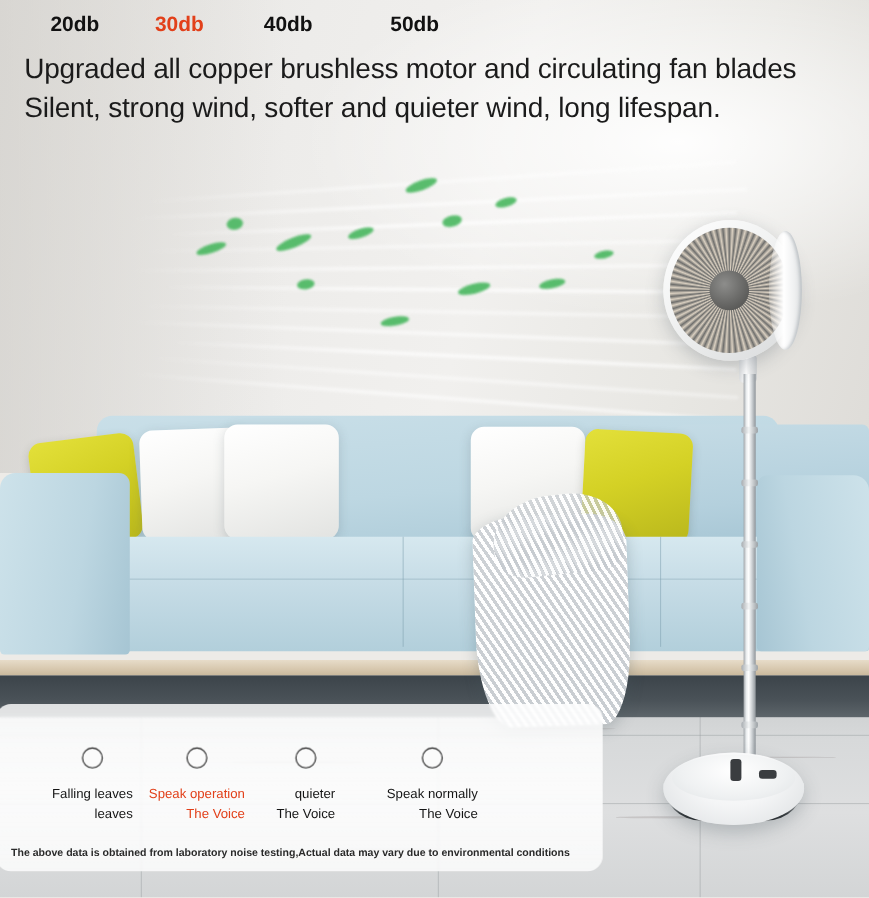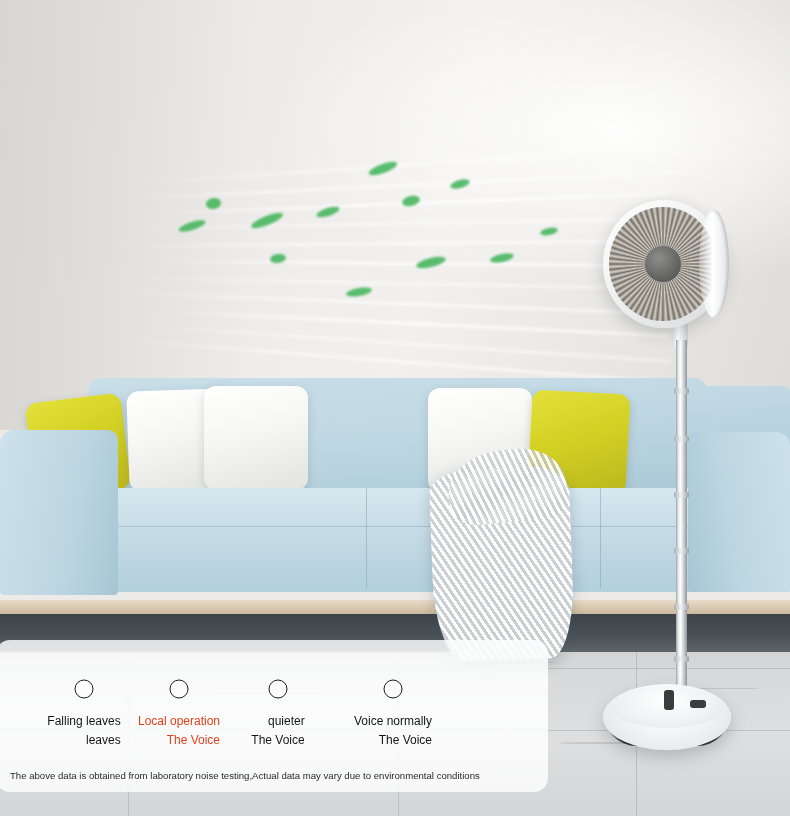--- a/index.html
+++ b/index.html
@@ -162,31 +162,33 @@
 
   .wave{position:absolute;left:16px;top:676px;width:520px;height:26px;z-index:51;}
   .marker{position:absolute;width:17px;height:17px;border-radius:50%;
     background:#fbfbfb;border:1.6px solid #1b1b1b;z-index:53;transform:translate(-50%,-50%);}
 
   .cap{position:absolute;text-align:right;z-index:52;transform:translateX(-50%);
     font-size:12px;line-height:19px;color:#151515;
     font-family:"Liberation Sans", sans-serif;white-space:nowrap;}
   .cap.hl{color:#e2401a;}
   .disclaimer{position:absolute;left:10px;top:770px;width:535px;z-index:52;
-    font-size:9.6px;color:#2a2a2a;font-family:"Liberation Sans", sans-serif;white-space:nowrap;}
+    font-size:9.6px;color:#2a2a2a;font-family:"Liberation Sans", sans-serif;white-space:nowrap;font-weight:bold;}
 </style>
 </head>
 <body>
 
 <div id="stage">
 
   <div class="wall"></div>
   <div class="wall-shade"></div>
 
   <div class="headline">
+    <div>Upgraded all copper brushless motor and circulating fan blades</div>
+    <div>Silent, strong wind, softer and quieter wind, long lifespan.</div>
   </div>
 
   <div class="airflow" id="airflow">
       <div class="streak" style="left: 10px; top: 14px; width: 540px; transform: rotate(-3.85deg); opacity: 0.55;"></div>
       <div class="streak" style="left: 0px; top: 34px; width: 560px; transform: rotate(-2.75deg); opacity: 0.69;"></div>
       <div class="streak" style="left: 30px; top: 52px; width: 520px; transform: rotate(-2.2deg); opacity: 0.83;"></div>
       <div class="streak" style="left: 10px; top: 72px; width: 548px; transform: rotate(-1.1deg); opacity: 0.55;"></div>
       <div class="streak" style="left: 0px; top: 92px; width: 560px; transform: rotate(-0.55deg); opacity: 0.69;"></div>
       <div class="streak" style="left: 26px; top: 112px; width: 528px; transform: rotate(0.55deg); opacity: 0.83;"></div>
       <div class="streak" style="left: 8px; top: 132px; width: 546px; transform: rotate(1.1deg); opacity: 0.55;"></div>
@@ -259,20 +261,26 @@
   <div class="pole-joint" style="top:604px;"></div>
   <div class="pole-joint" style="top:656px;"></div>
 
   <div class="base-rim"></div>
   <div class="base"></div>
   <div class="base-top"></div>
   <div class="base-slot" style="left:664px;top:690px;width:10px;height:20px;"></div>
   <div class="base-slot" style="left:690px;top:700px;width:16px;height:8px;"></div>
 
   <div class="panel"></div>
+  <div class="db-row" id="db-row">
+      <div class="db" style="left: 68px;">20db</div>
+      <div class="db hl" style="left: 163px; color: rgb(226, 64, 26);">30db</div>
+      <div class="db" style="left: 262px;">40db</div>
+      <div class="db" style="left: 377px;">50db</div>
+    </div>
   <svg class="wave" viewBox="0 0 520 26" preserveAspectRatio="none">
     <defs>
       <linearGradient id="wg" x1="0" y1="0" x2="1" y2="0">
         <stop offset="0%" stop-color="#d64fb0"></stop>
         <stop offset="20%" stop-color="#b74fc9"></stop>
         <stop offset="40%" stop-color="#7b4fd6"></stop>
         <stop offset="58%" stop-color="#5257d4"></stop>
         <stop offset="74%" stop-color="#3f9fd0"></stop>
         <stop offset="87%" stop-color="#3fc4b8"></stop>
         <stop offset="100%" stop-color="#3fcf6a"></stop>
@@ -546,27 +554,27 @@
       <div class="marker" style="left: 179px; top: 689px;"></div>
       <div class="marker" style="left: 278px; top: 689px;"></div>
       <div class="marker" style="left: 393px; top: 689px;"></div>
     </div>
   <div id="captions">
       <div class="cap" style="left: 84px; top: 712px;">
         <div>Falling leaves</div>
         <div>leaves</div>
       </div>
       <div class="cap hl" style="left: 179px; top: 712px; color: rgb(226, 64, 26);">
-        <div>Local operation</div>
+        <div>Speak operation</div>
         <div>The Voice</div>
       </div>
       <div class="cap" style="left: 278px; top: 712px;">
         <div>quieter</div>
         <div>The Voice</div>
       </div>
       <div class="cap" style="left: 393px; top: 712px;">
-        <div>Voice normally</div>
+        <div>Speak normally</div>
         <div>The Voice</div>
       </div>
     </div>
   <div class="disclaimer">The above data is obtained from laboratory noise testing,Actual data may vary due to environmental conditions</div>
 
 </div>
 
 </body></html>

